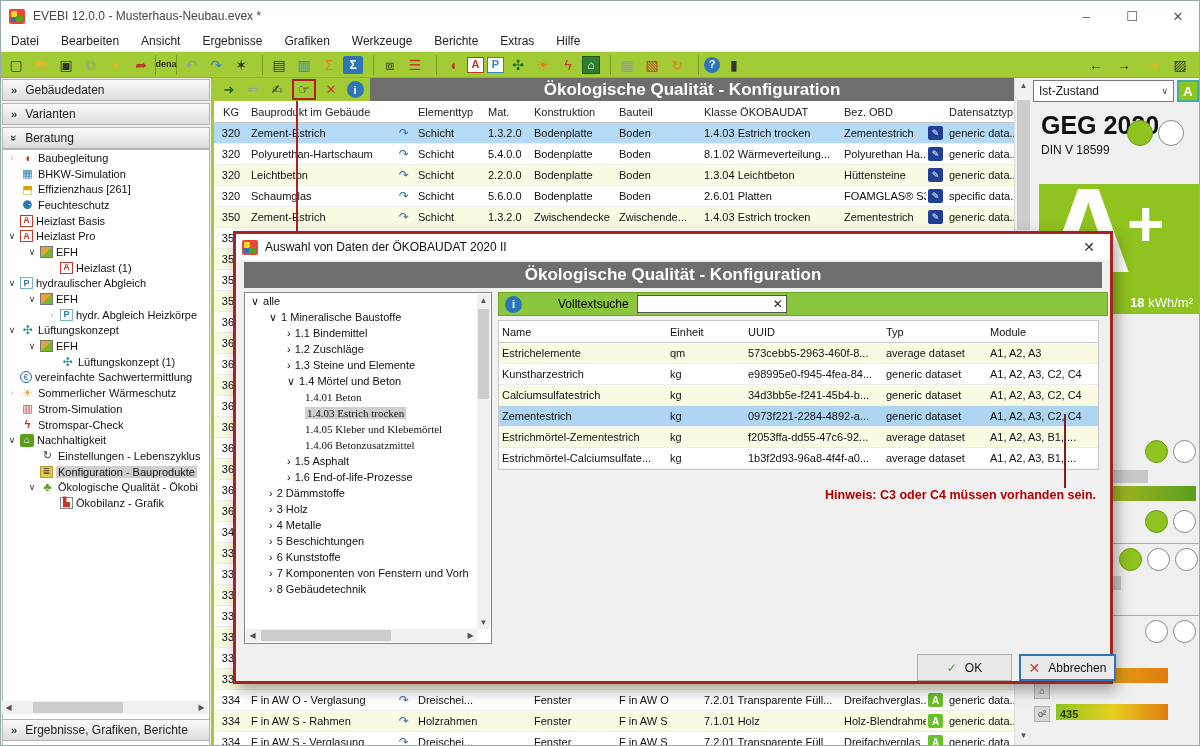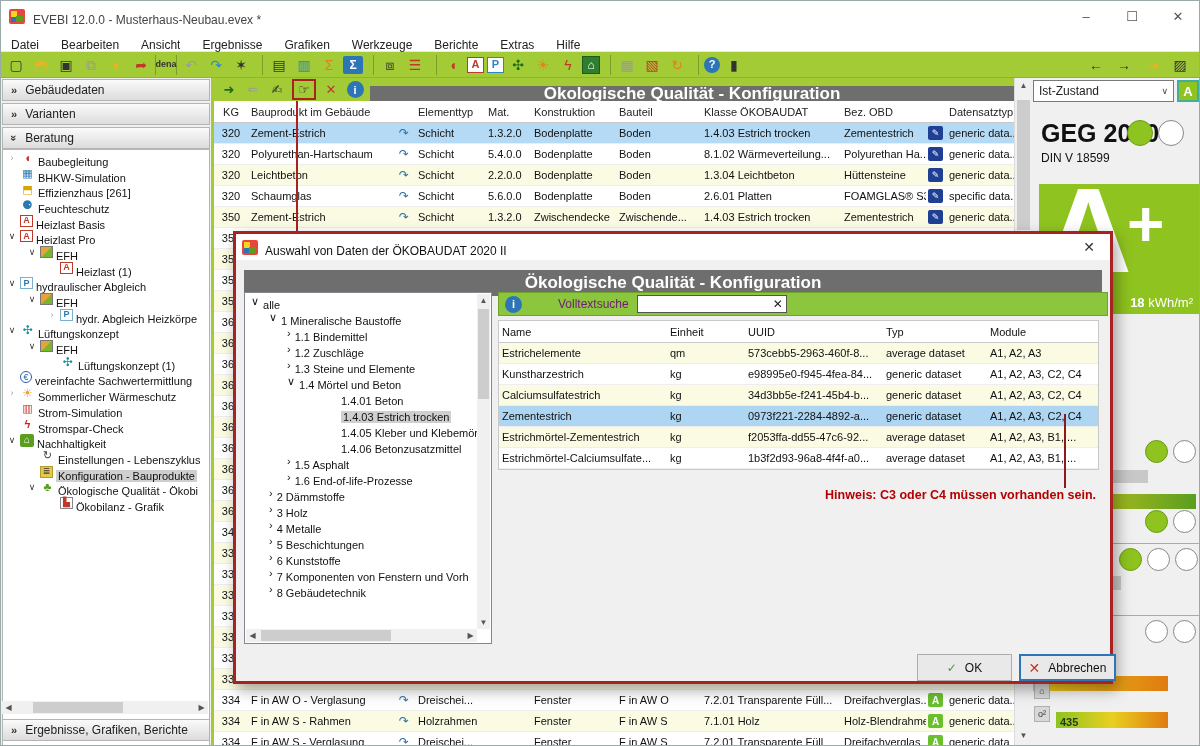--- a/index.html
+++ b/index.html
@@ -1,18 +1,18 @@
 <!DOCTYPE html>
 <html><head>
 <meta charset="utf-8">
 <style>
   html,body{margin:0;padding:0;background:#dcdcdc;font-family:"Liberation Sans","DejaVu Sans",sans-serif;}
   #app{position:relative;width:1200px;height:746px;background:#f0f0f0;overflow:hidden;border:1px solid #9aa;box-sizing:border-box;}
   *{box-sizing:border-box;}
-  .nosel{white-space:nowrap;overflow:hidden;margin-top:8px;}
+  .nosel{white-space:nowrap;overflow:hidden;}
 
   
   #titlebar{position:absolute;left:0;top:0;width:1200px;height:30px;background:#fff;display:flex;align-items:center;padding-left:8px;}
   .appicon{width:16px;height:15px;position:relative;background:#e8463c;border-radius:2px;}
   .appicon i{position:absolute;left:2px;top:2px;width:6px;height:6px;background:#f7d51d;}
   .appicon u{position:absolute;right:2px;bottom:2px;width:7px;height:6px;background:#5a9e1f;}
   .appicon s{position:absolute;left:2px;bottom:2px;width:5px;height:5px;background:#2e75b6;}
   #win-title{margin-left:8px;font-size:12px;color:#444;}
   #winbtns{margin-left:auto;display:flex;}
   .winbtn{width:46px;height:30px;display:flex;align-items:center;justify-content:center;color:#555;font-size:13px;}
@@ -96,49 +96,49 @@
   #abadge{width:22px;height:22px;background:#8fc31f;border:2px solid #3fae9e;color:#fff;font-weight:bold;font-size:13px;display:flex;align-items:center;justify-content:center;}
   #geg-title{position:absolute;left:10px;top:33px;font-size:25px;font-weight:bold;color:#111;}
   #geg-sub{position:absolute;left:10px;top:65px;font-size:12px;color:#111;text-align:right;}
   .dot{border-radius:50%;background:#fff;border:1px solid #888;position:absolute;}
   .dot.on{background:#8fc31f;border-color:#6a9b18;}
   #tile{position:absolute;left:8px;top:106px;width:160px;height:130px;background:#8fc31f;color:#fff;}
   #tile .big{position:absolute;left:6px;top:-26px;font-size:120px;font-weight:bold;line-height:1.2;}
   #tile .plus{position:absolute;left:88px;top:8px;font-size:64px;font-weight:bold;line-height:1;}
   #tile .val{position:absolute;right:6px;bottom:4px;font-size:13px;}
   #tile .val b{font-size:13px;}
-  .rbar{position:absolute;height:15px;margin-top:8px;}
+  .rbar{position:absolute;height:15px;}
   .grad-yg{background:linear-gradient(90deg,#e8d020,#5a9e1f);}
   .grad-yo{background:linear-gradient(90deg,#e8d020,#e07b10);}
   .grad-gyo{background:linear-gradient(90deg,#8fc31f,#e8d020,#e07b10);}
   .graybar{position:absolute;background:#c8c8c8;}
   .rp-hr{position:absolute;left:0;width:170px;height:1px;background:#aaa;}
   .mini-ic{position:absolute;width:16px;height:16px;background:#d8d8d8;border:1px solid #b0b0b0;font-size:9px;display:flex;align-items:center;justify-content:center;color:#333;}
   #bar435 span{font-size:11px;font-weight:bold;color:#1d3b10;padding-left:4px;line-height:16px;}
 
   
   #redline{position:absolute;left:295px;top:100px;width:2px;height:130px;background:#a82222;z-index:5;}
 
   
   #dialog{position:absolute;left:232px;top:230px;width:880px;height:453px;background:#f0f0f0;border:3px solid #a82222;z-index:10;box-shadow:4px 6px 14px rgba(0,0,0,.35);}
   #dlg-titlebar{height:26px;background:#fff;display:flex;align-items:center;gap:7px;padding:0 6px;}
   #dlg-title{font-size:12px;color:#111;}
   #dlg-close{margin-left:auto;width:30px;text-align:center;font-size:14px;color:#333;}
   #dlg-header{position:absolute;left:8px;right:8px;top:28px;height:26px;background:#6e6e6e;color:#fff;font-weight:bold;font-size:17px;display:flex;align-items:center;justify-content:center;}
   #dlg-tree{position:absolute;left:8px;top:58px;width:248px;height:352px;background:#fff;border:1px solid #828790;overflow:hidden;}
   .dti{display:flex;align-items:center;height:16px;font-size:11px;gap:4px;padding-left:6px;white-space:nowrap;color:#111;}
-  .d1{padding-left:24px;} .d2{padding-left:42px;} .d3{padding-left:92px;}
+  .d1{padding-left:24px;} .d2{padding-left:42px;} .d3{padding-left:56px;font-family:Liberation Serif, serif;}
   #dt-vscroll{position:absolute;right:1px;top:1px;bottom:14px;width:13px;background:#f0f0f0;display:flex;flex-direction:column;align-items:center;}
   #dt-vthumb{width:11px;height:90px;background:#cdcdcd;margin-top:2px;}
   #dt-hscroll{position:absolute;left:1px;bottom:1px;height:13px;right:14px;background:#f0f0f0;display:flex;align-items:center;}
   #dt-hthumb{width:130px;height:11px;background:#cdcdcd;margin-left:2px;}
   #dlg-right{position:absolute;left:262px;top:58px;width:610px;}
   #searchbar{height:24px;background:#8cc63e;display:flex;align-items:center;gap:8px;padding:0 6px;border:1px solid #6fa32b;}
   .info-ic{width:17px;height:17px;border-radius:50%;background:#2e75b6;color:#fff;font-size:11px;font-weight:bold;display:flex;align-items:center;justify-content:center;}
-  #search-label{font-size:12px;color:#701a75;margin-left:28px;}
+  #search-label{font-size:12px;color:#000000;margin-left:28px;}
   #search-input{width:150px;height:18px;background:#fff;border:1px solid #555;display:flex;align-items:center;justify-content:flex-end;}
   #search-x{font-size:12px;color:#222;padding-right:3px;font-weight:bold;}
   .drow,#dhead{display:grid;grid-template-columns:168px 78px 138px 104px 112px;align-items:center;font-size:11px;color:#111;}
   #dtable{margin-top:4px;background:#fff;border:1px solid #c9c9c9;width:601px;}
   #dhead{height:22px;border-bottom:1px solid #c9c9c9;}
   .drow{height:21px;border-bottom:1px solid #eee;}
   .drow.sel-row{background:#aed6f2;}
   #hint{position:absolute;top:196px;right:12px;font-size:12.5px;font-weight:bold;color:#b30000;}
   #dlg-vline{position:absolute;left:828px;top:180px;width:2px;height:74px;background:#8b1a1a;}
   .dlg-btn{position:absolute;height:27px;width:95px;background:#e9e9e9;border:1px solid #adadad;display:flex;align-items:center;justify-content:center;gap:8px;font-size:12px;color:#111;}

